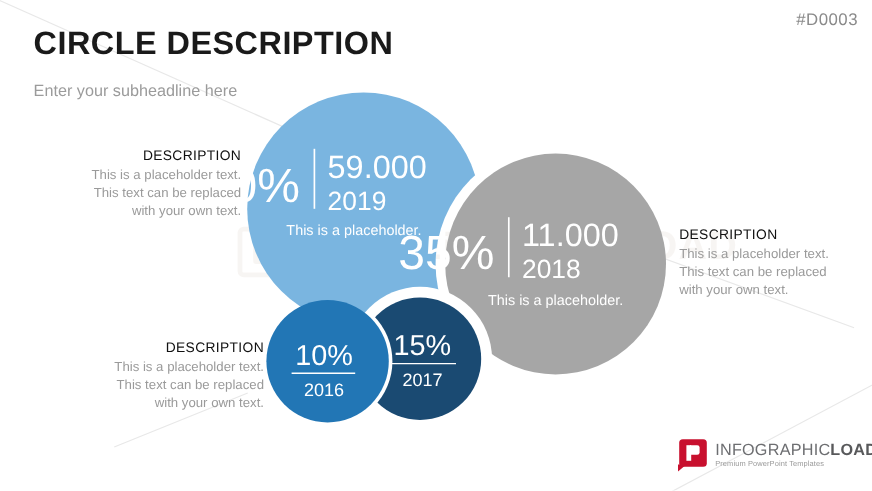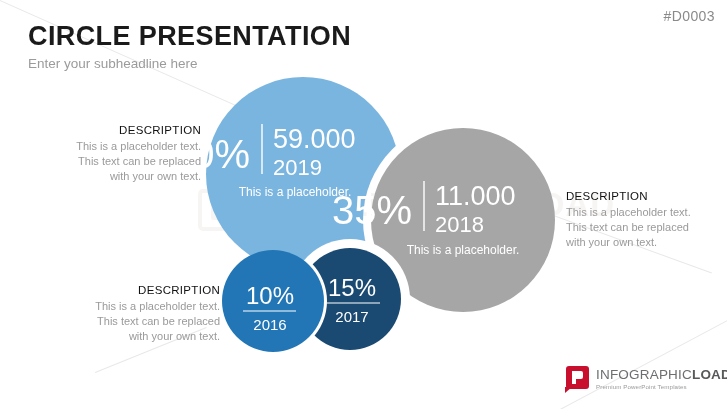--- a/index.html
+++ b/index.html
@@ -39,21 +39,21 @@
   }
   #title {
     font-size: 27px;
     font-weight: 600;
     letter-spacing: 0.4px;
     color: #1a1a1a;
     line-height: 1.1;
     white-space: nowrap;
   }
   #subtitle {
-    margin-top: 4px;
+    margin-top: 16px;
     font-size: 13.5px;
     color: #9b9b9b;
     font-weight: 400;
     white-space: nowrap;
   }
   #code {
     position: absolute;
     right: 12px;
     top: 8px;
     font-size: 14px;
@@ -203,21 +203,21 @@
 <body>
 
 <div id="slide">
 
   <div class="hairline a"></div>
   <div class="hairline b"></div>
   <div class="hairline c"></div>
   <div class="hairline d"></div>
 
   <div id="header">
-    <div id="title">CIRCLE PRESENTATION</div>
+    <div id="title">CIRCLE DESCRIPTION</div>
     <div id="subtitle">Enter your subheadline here</div>
   </div>
   <div id="code">#D0003</div>
 
   <div id="watermark">
     <div class="wm-mark">
       <div class="wm-mark-inner"></div>
     </div>
     <div class="wm-text">PRESENTATIONLOAD</div>
   </div>

